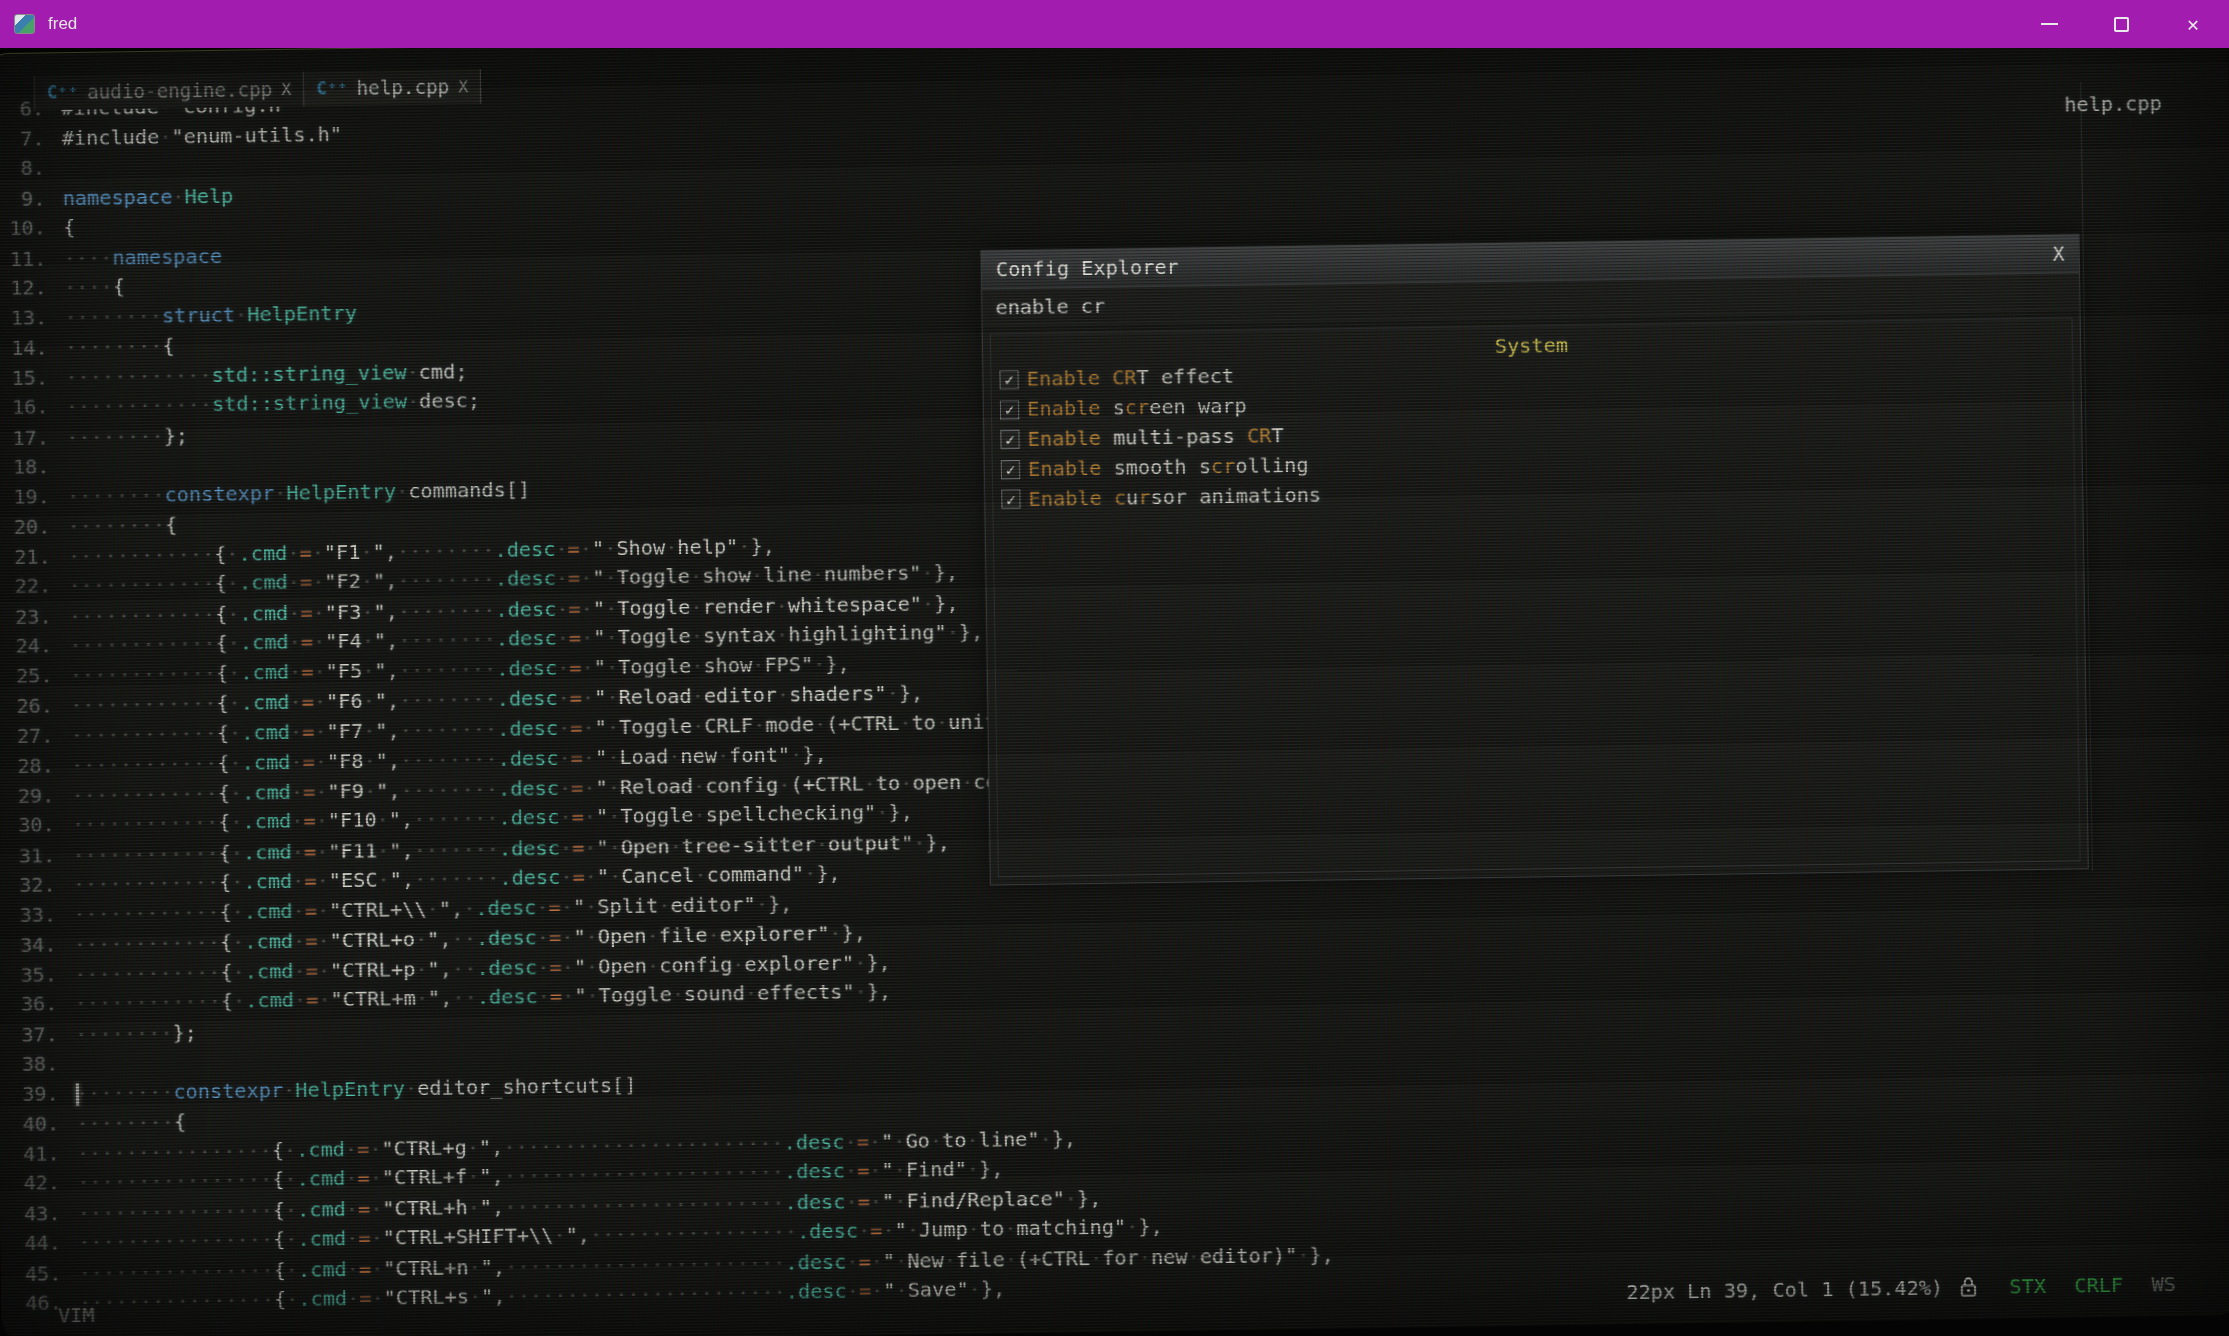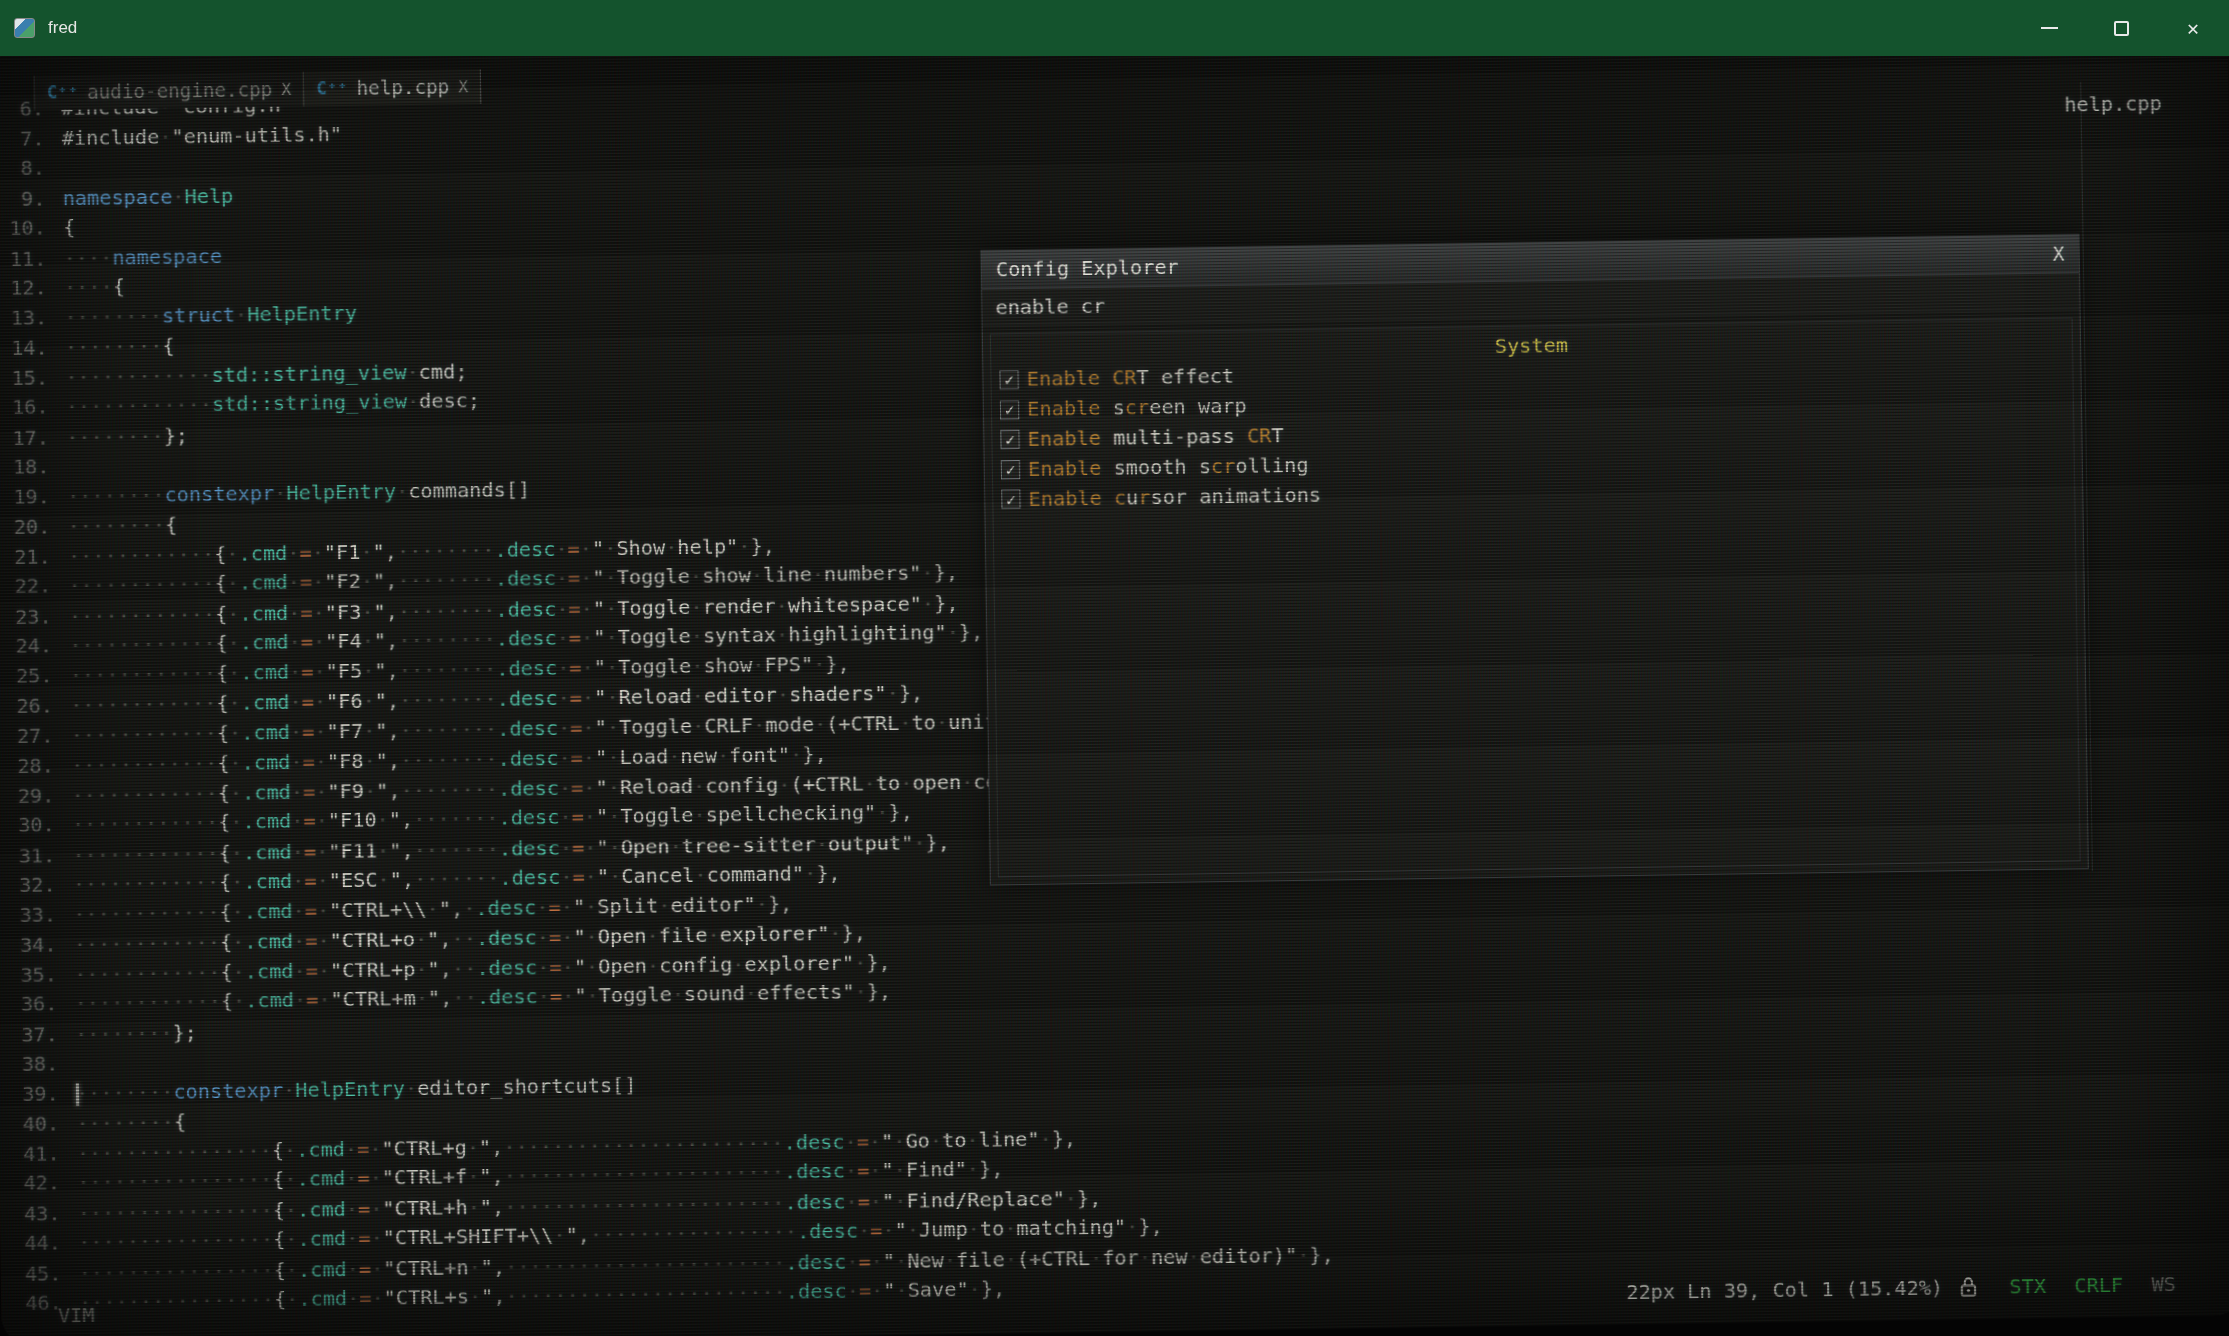--- a/index.html
+++ b/index.html
@@ -1,19 +1,19 @@
 <!DOCTYPE html>
 <html><head>
 <meta charset="utf-8">
 <style>
   * { margin:0; padding:0; box-sizing:border-box; }
   html,body { width:2229px; height:1336px; background:#040404; overflow:hidden; position:relative; }
 
   
-  .titlebar { position:absolute; left:0; top:0; right:0; height:56px; background:#14532d;
+  .titlebar { position:absolute; left:0; top:0; right:0; height:48px; background:#a21caf;
               display:flex; align-items:center; z-index:20; font-family:"Liberation Sans",sans-serif; }
   .app-icon { width:21px; height:20px; margin-left:14px; border-radius:3px; border:1px solid #8a8a8a;
               background: linear-gradient(135deg,#dfe6ea 0%,#dfe6ea 28%,#3a7fae 28%,#3a7fae 58%,#4aa06a 58%,#4aa06a 100%); }
   .app-title { margin-left:13px; color:#e6e6e4; font-size:17px; }
   .win-controls { margin-left:auto; display:flex; height:100%; }
   .win-btn { width:72px; height:100%; display:flex; align-items:center; justify-content:center; color:#eaeaea; }
   .glyph-min { width:17px; border-bottom:2px solid #eaeaea; }
   .glyph-max { width:15px; height:15px; border:2px solid #eaeaea; border-radius:2px; }
   .glyph-close { font-size:20px; line-height:1; color:#eaeaea; font-family:"DejaVu Sans Mono",monospace; }
 

